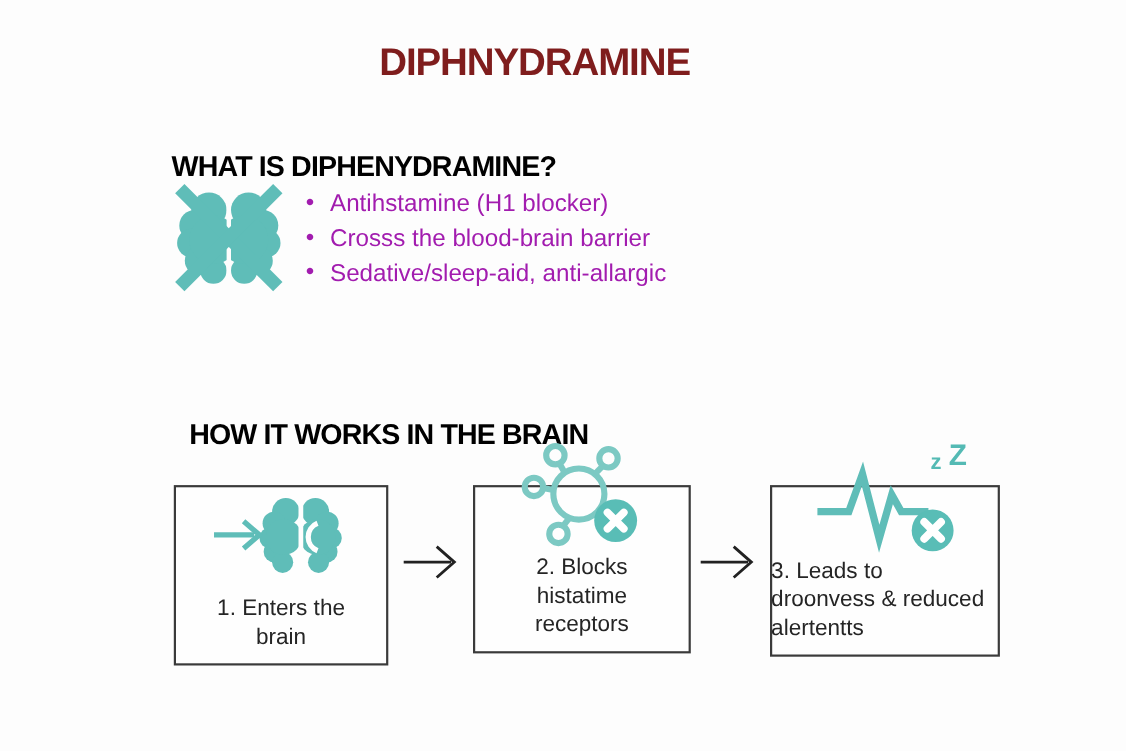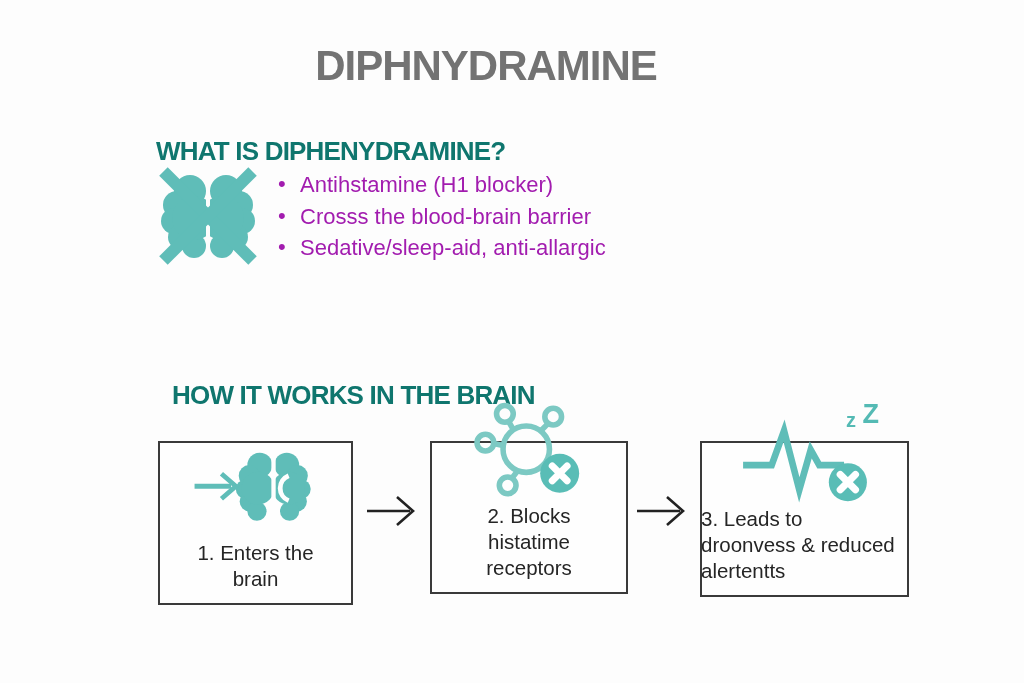--- a/index.html
+++ b/index.html
@@ -7,27 +7,27 @@
     width:1024px; height:683px;
     background:#fdfdfd;
     font-family:"Liberation Sans", sans-serif;
     color:#1c1c1c;
     position:relative;
     overflow:hidden;
   }
   .title {
     position:absolute; top:14px; left:0; width:972px;
     text-align:center;
-    font-size:42px; font-weight:bold; letter-spacing:-1px;
-    color:#737373;
+    font-size:35px; font-weight:bold; letter-spacing:-1px;
+    color:#7f1d1d;
   }
   .section-heading {
     position:absolute;
     font-size:26px; font-weight:bold; letter-spacing:-0.8px;
-    color:#0f766e;
+    color:#000000;
   }
   #what-heading { left:156px; top:114px; }
   #how-heading  { left:172px; top:358px; }
 
   .crossed-brain { position:absolute; left:150px; top:158px; width:118px; height:114px; }
 
   .bullets {
     position:absolute; left:276px; top:169px;
     font-size:22px; line-height:31.5px; color:#a21caf;
   }

